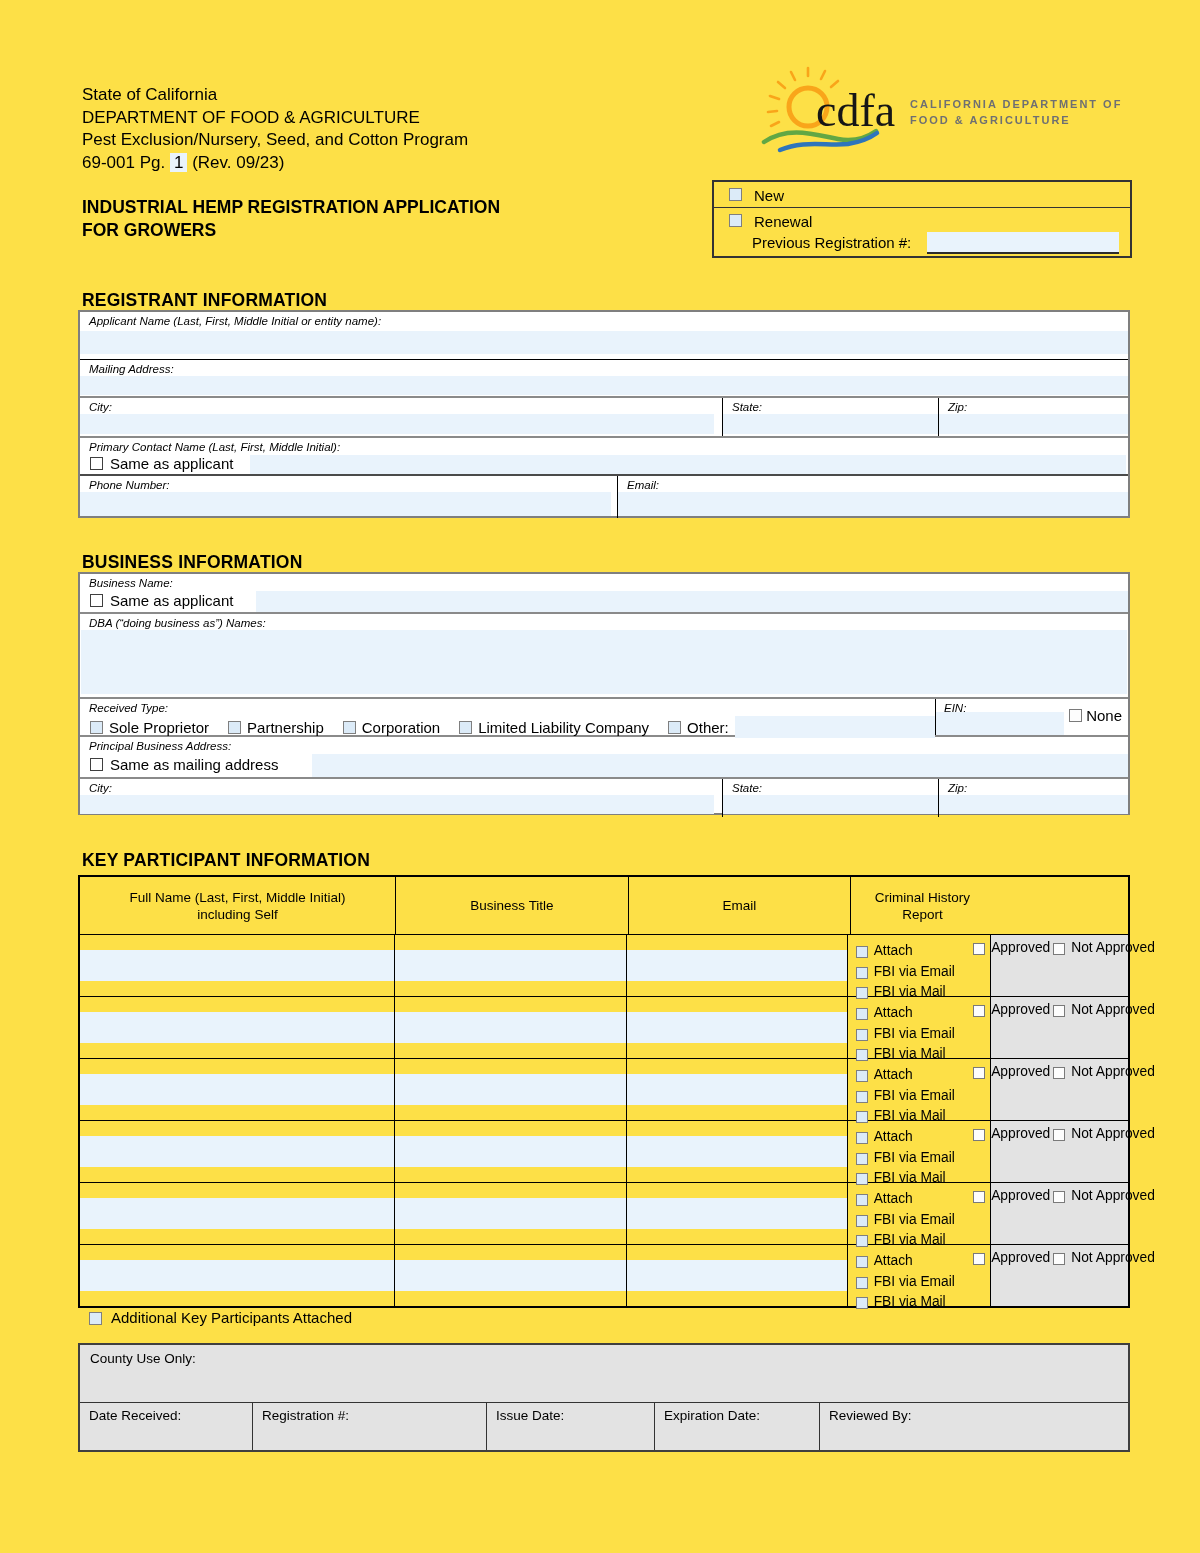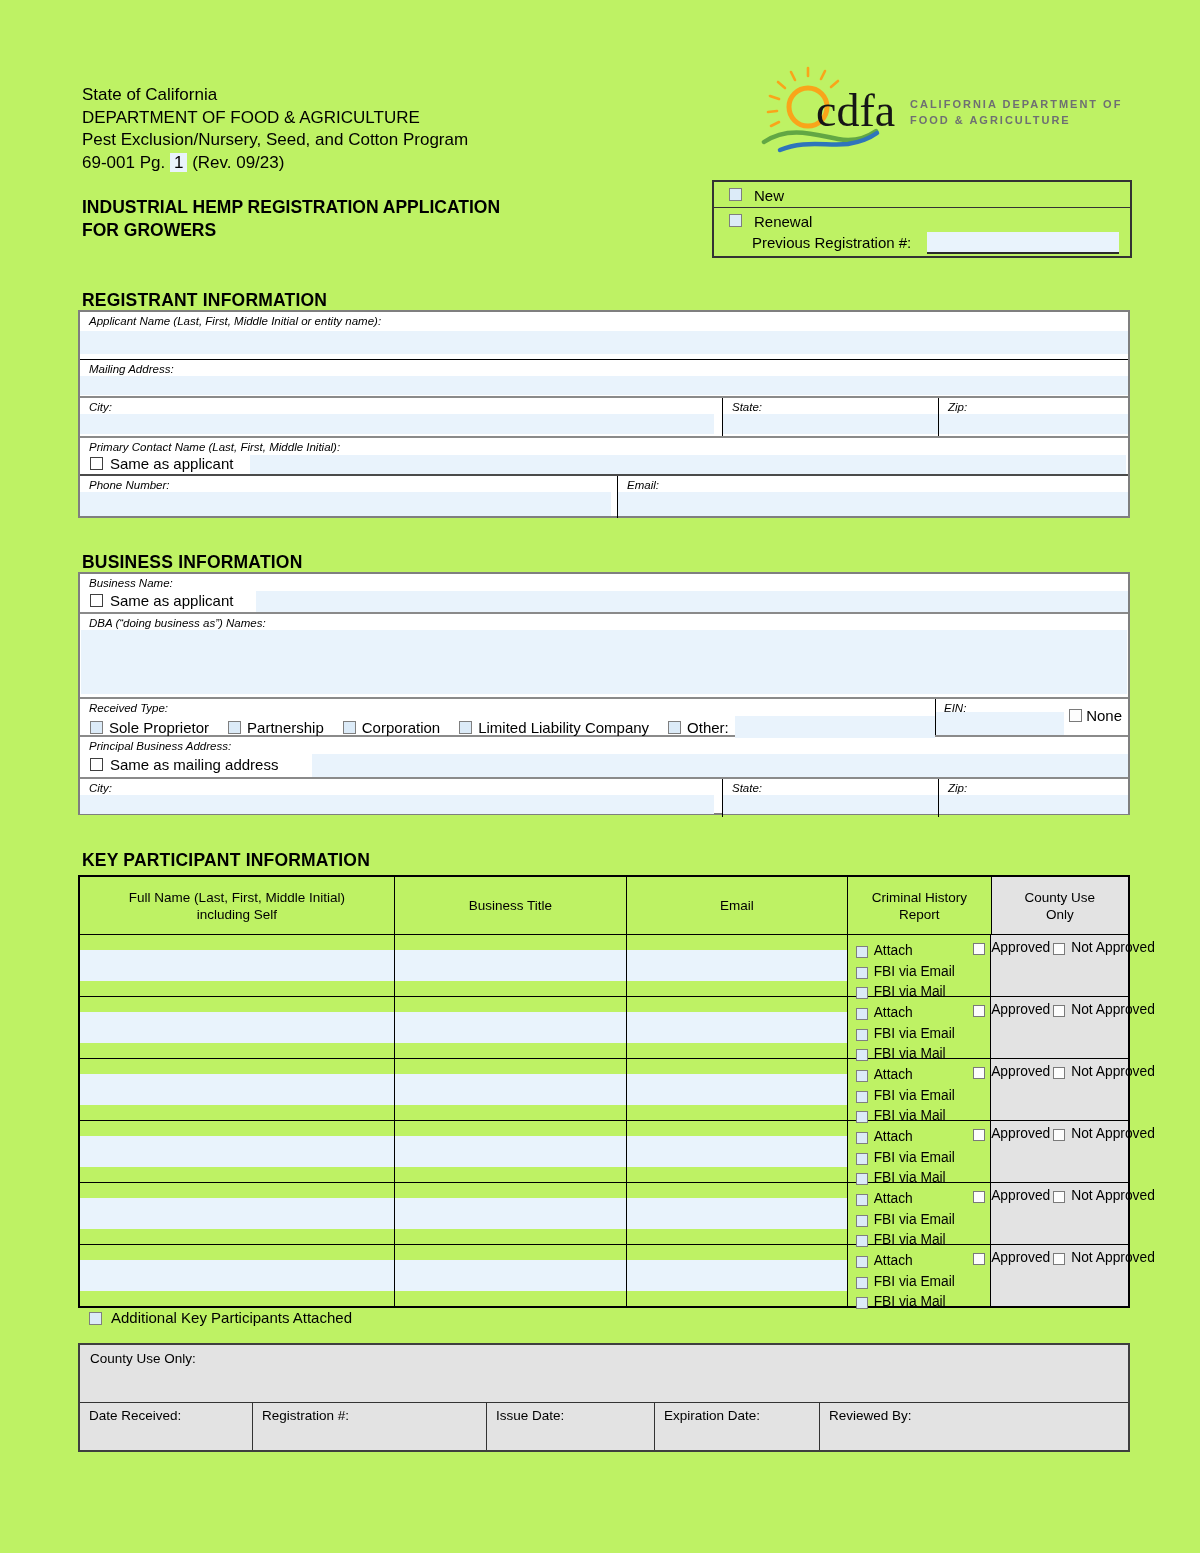--- a/index.html
+++ b/index.html
@@ -1,16 +1,16 @@
 <!DOCTYPE html>
 <html><head>
 <meta charset="utf-8">
 <style>
   html,body{margin:0;padding:0;background:#fff;}
-  .page{position:relative;width:1200px;height:1553px;background:#bef264;
+  .page{position:relative;width:1200px;height:1553px;background:#fde047;
         font-family:"Liberation Sans",sans-serif;color:#000;overflow:hidden;}
   .abs{position:absolute;}
 
   
   .hdr-left{left:82px;top:84px;font-size:17px;line-height:22.5px;}
   .pgnum{background:#e9f3fc;padding:0 4px;}
   .doc-title{left:82px;top:196px;font-size:17.5px;font-weight:bold;line-height:23px;}
 
   
   .logo{left:758px;top:62px;width:374px;height:100px;}
@@ -260,24 +260,20 @@
       <div class="kcell kc2">
         <div>Business Title</div>
       </div>
       <div class="kcell kc3">
         <div>Email</div>
       </div>
       <div class="kcell kc4">
         <div>Criminal History</div>
         <div>Report</div>
       </div>
-      <div class="kcell kc5">
-        <div>County Use</div>
-        <div>Only</div>
-      </div>
     </div>
     <div>
     <div class="krow">
       <div class="kcell kc1">
         <span class="kband"></span>
       </div>
       <div class="kcell kc2">
         <span class="kband"></span>
       </div>
       <div class="kcell kc3">

